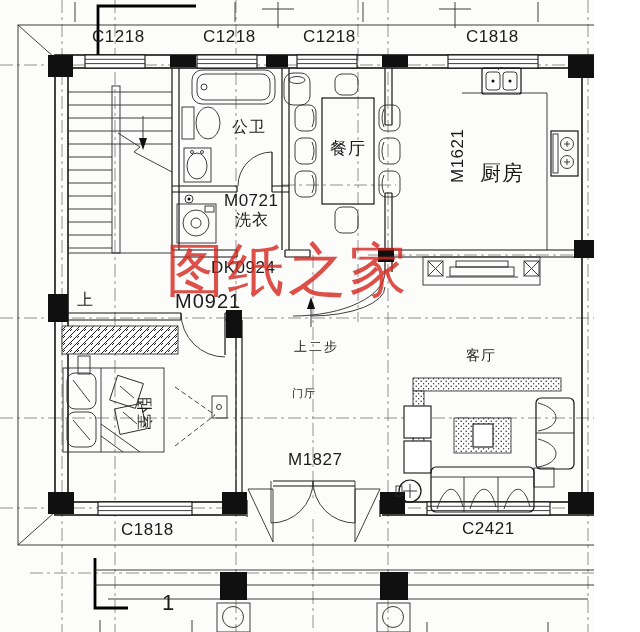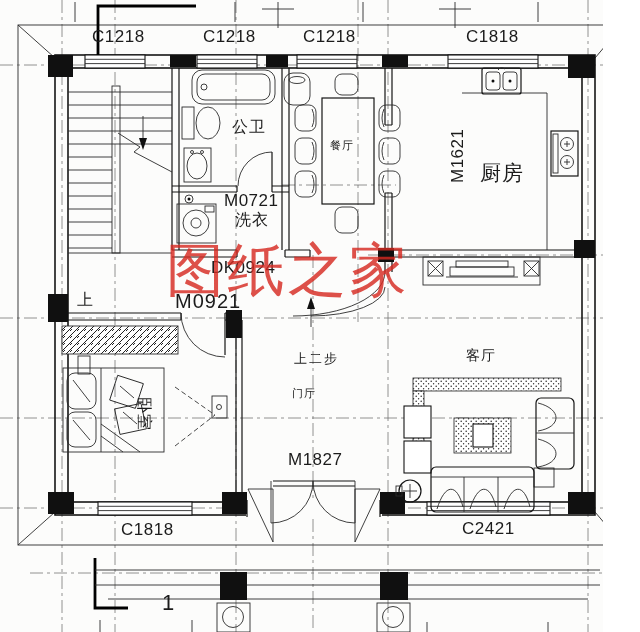--- a/index.html
+++ b/index.html
@@ -1,17 +1,17 @@
 <!DOCTYPE html>
 <html><head>
 <meta charset="utf-8">
 <style>
   html,body{margin:0;padding:0;background:#fff;}
   .stage{position:relative;width:594px;height:632px;background:#fcfcfb;overflow:hidden;
-         font-family:"Liberation Sans",sans-serif;padding-left:9px;}
+         font-family:"Liberation Sans",sans-serif;}
   svg{position:absolute;left:0;top:0;}
   
   .w{stroke:#141414;stroke-width:1.6;fill:none}
   .w2{stroke:#141414;stroke-width:1.2;fill:none}
   .t{stroke:#2a2a2a;stroke-width:0.9;fill:none}
   .ax{stroke:#6f6f6f;stroke-width:0.75;fill:none;stroke-dasharray:13 4 3 4}
   .blk{fill:#101010;stroke:none}
   .wf{fill:#ffffff;stroke:#141414;stroke-width:1.1}
   .dsh{stroke:#333;stroke-width:0.9;fill:none;stroke-dasharray:5 3}
   .thk{stroke:#000;stroke-width:2.8;fill:none}
@@ -284,26 +284,26 @@
 <div class="lbl code" style="left:121px;top:521px">C1818</div>
 <div class="lbl code" style="left:462px;top:520px">C2421</div>
 
 <div class="lbl code rot-ccw" style="left:449px;top:183px">M1621</div>
 <div class="lbl code" style="left:224px;top:192px">M0721</div>
 <div class="lbl code" style="left:211px;top:259px">DK0924</div>
 <div class="lbl" style="left:175px;top:291px;font-size:20px">M0921</div>
 <div class="lbl code" style="left:288px;top:451px">M1827</div>
 
 <div class="lbl" style="left:232px;top:119px">公卫</div>
-<div class="lbl" style="left:330px;top:140px;font-size:11px">餐厅</div>
+<div class="lbl" style="left:330px;top:140px;font-size:17px">餐厅</div>
 <div class="lbl" style="left:480px;top:162px;font-size:21px">厨房</div>
 <div class="lbl" style="left:235px;top:212px">洗衣</div>
 <div class="lbl rot-cw" style="left:152px;top:397px">卧室</div>
 <div class="lbl" style="left:292px;top:388px;font-size:11px">门厅</div>
 <div class="lbl" style="left:466px;top:348px;font-size:14px">客厅</div>
 
 <div class="lbl" style="left:77px;top:292px">上</div>
-<div class="lbl sm" style="left:294px;top:352px">上二步</div>
+<div class="lbl sm" style="left:294px;top:340px">上二步</div>
 <div class="lbl big" style="left:162px;top:592px">1</div>
 
 <div class="wm">图纸之家</div>
 
 </div>
 
 </body></html>

